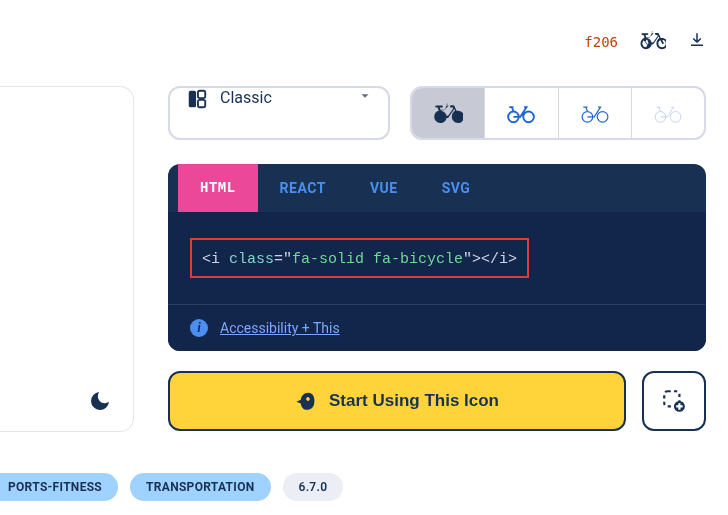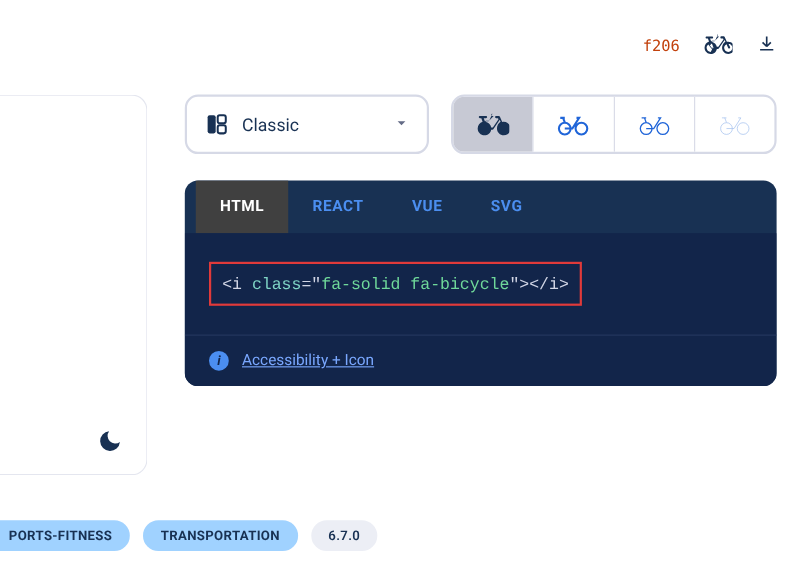--- a/index.html
+++ b/index.html
@@ -60,21 +60,21 @@
     gap: 20px;
     align-items: stretch;
     margin-bottom: 24px;
   }
   .style-select {
     flex: 0 0 222px;
     border: 2px solid #d6d9e6;
     border-radius: 12px;
     height: 54px;
     display: flex;
-    align-items: center;
+    align-items: flex-start;
     padding: 0 16px;
     cursor: pointer;
     gap: 12px;
     color: #183153;
     font-size: 16px;
   }
   .style-select .caret { margin-left: auto; }
   .style-select svg.leading { width: 22px; height: 22px; }
   .style-select .caret svg { width: 14px; height: 14px; fill: #636b86; }
 
@@ -110,22 +110,23 @@
   }
   .tab {
     padding: 16px 22px;
     color: #4b8ef0;
     font-weight: 700;
     font-size: 14px;
     letter-spacing: 0.5px;
     cursor: pointer;
   }
   .tab.active {
-    background: #404040;
+    background: #ec4899;
     color: #fff;
+    font-family: Liberation Mono, monospace;
   }
   .code-area {
     background: #12254a;
     padding: 26px 22px;
     position: relative;
   }
   .code-highlight {
     border: 2px solid #e03a3a;
     padding: 8px 10px;
     display: inline-block;
@@ -275,23 +276,38 @@
       <div class="tab">VUE</div>
       <div class="tab">SVG</div>
     </div>
     <div class="code-area">
       <span class="code-highlight">
         <span class="code-line"><span class="tok-punc">&lt;i </span><span class="tok-attr">class</span><span class="tok-punc">="</span><span class="tok-val">fa-solid fa-bicycle</span><span class="tok-punc">"</span><span class="tok-punc">&gt;</span><span class="tok-punc">&lt;/i&gt;</span></span>
       </span>
     </div>
     <div class="acc-row">
       <span class="info-badge">i</span>
-      <a>Accessibility + Icon</a>
+      <a>Accessibility + This</a>
     </div>
   </div>
 
+  <div class="cta-row">
+    <button class="cta">
+      <svg viewBox="0 0 24 24">
+          <path d="M12 2C8 2 5 6 5 10c0 2 1 4 2 5l-2 5 5-2c1 1 3 2 5 2 4 0 7-4 7-8S16 2 12 2zm2 7a2 2 0 1 1-4 0 2 2 0 0 1 4 0z" transform="rotate(45 12 12)"></path>
+        </svg>
+      <span>Start Using This Icon</span>
+    </button>
+    <div class="add-coll">
+      <svg viewBox="0 0 24 24">
+        <rect x="3" y="3" width="14" height="14" rx="3" fill="none" stroke="#183153" stroke-width="2" stroke-dasharray="3 3"></rect>
+        <circle cx="17" cy="17" r="5" fill="#183153"></circle>
+        <path d="M17 14v6M14 17h6" stroke="#fff" stroke-width="2"></path>
+      </svg>
+    </div>
+  </div>
 </div>
 
 <div class="tags">
   <span class="tag blue cut">PORTS-FITNESS</span>
   <span class="tag blue">TRANSPORTATION</span>
   <span class="tag grey">6.7.0</span>
 </div>
 
 </body></html>

